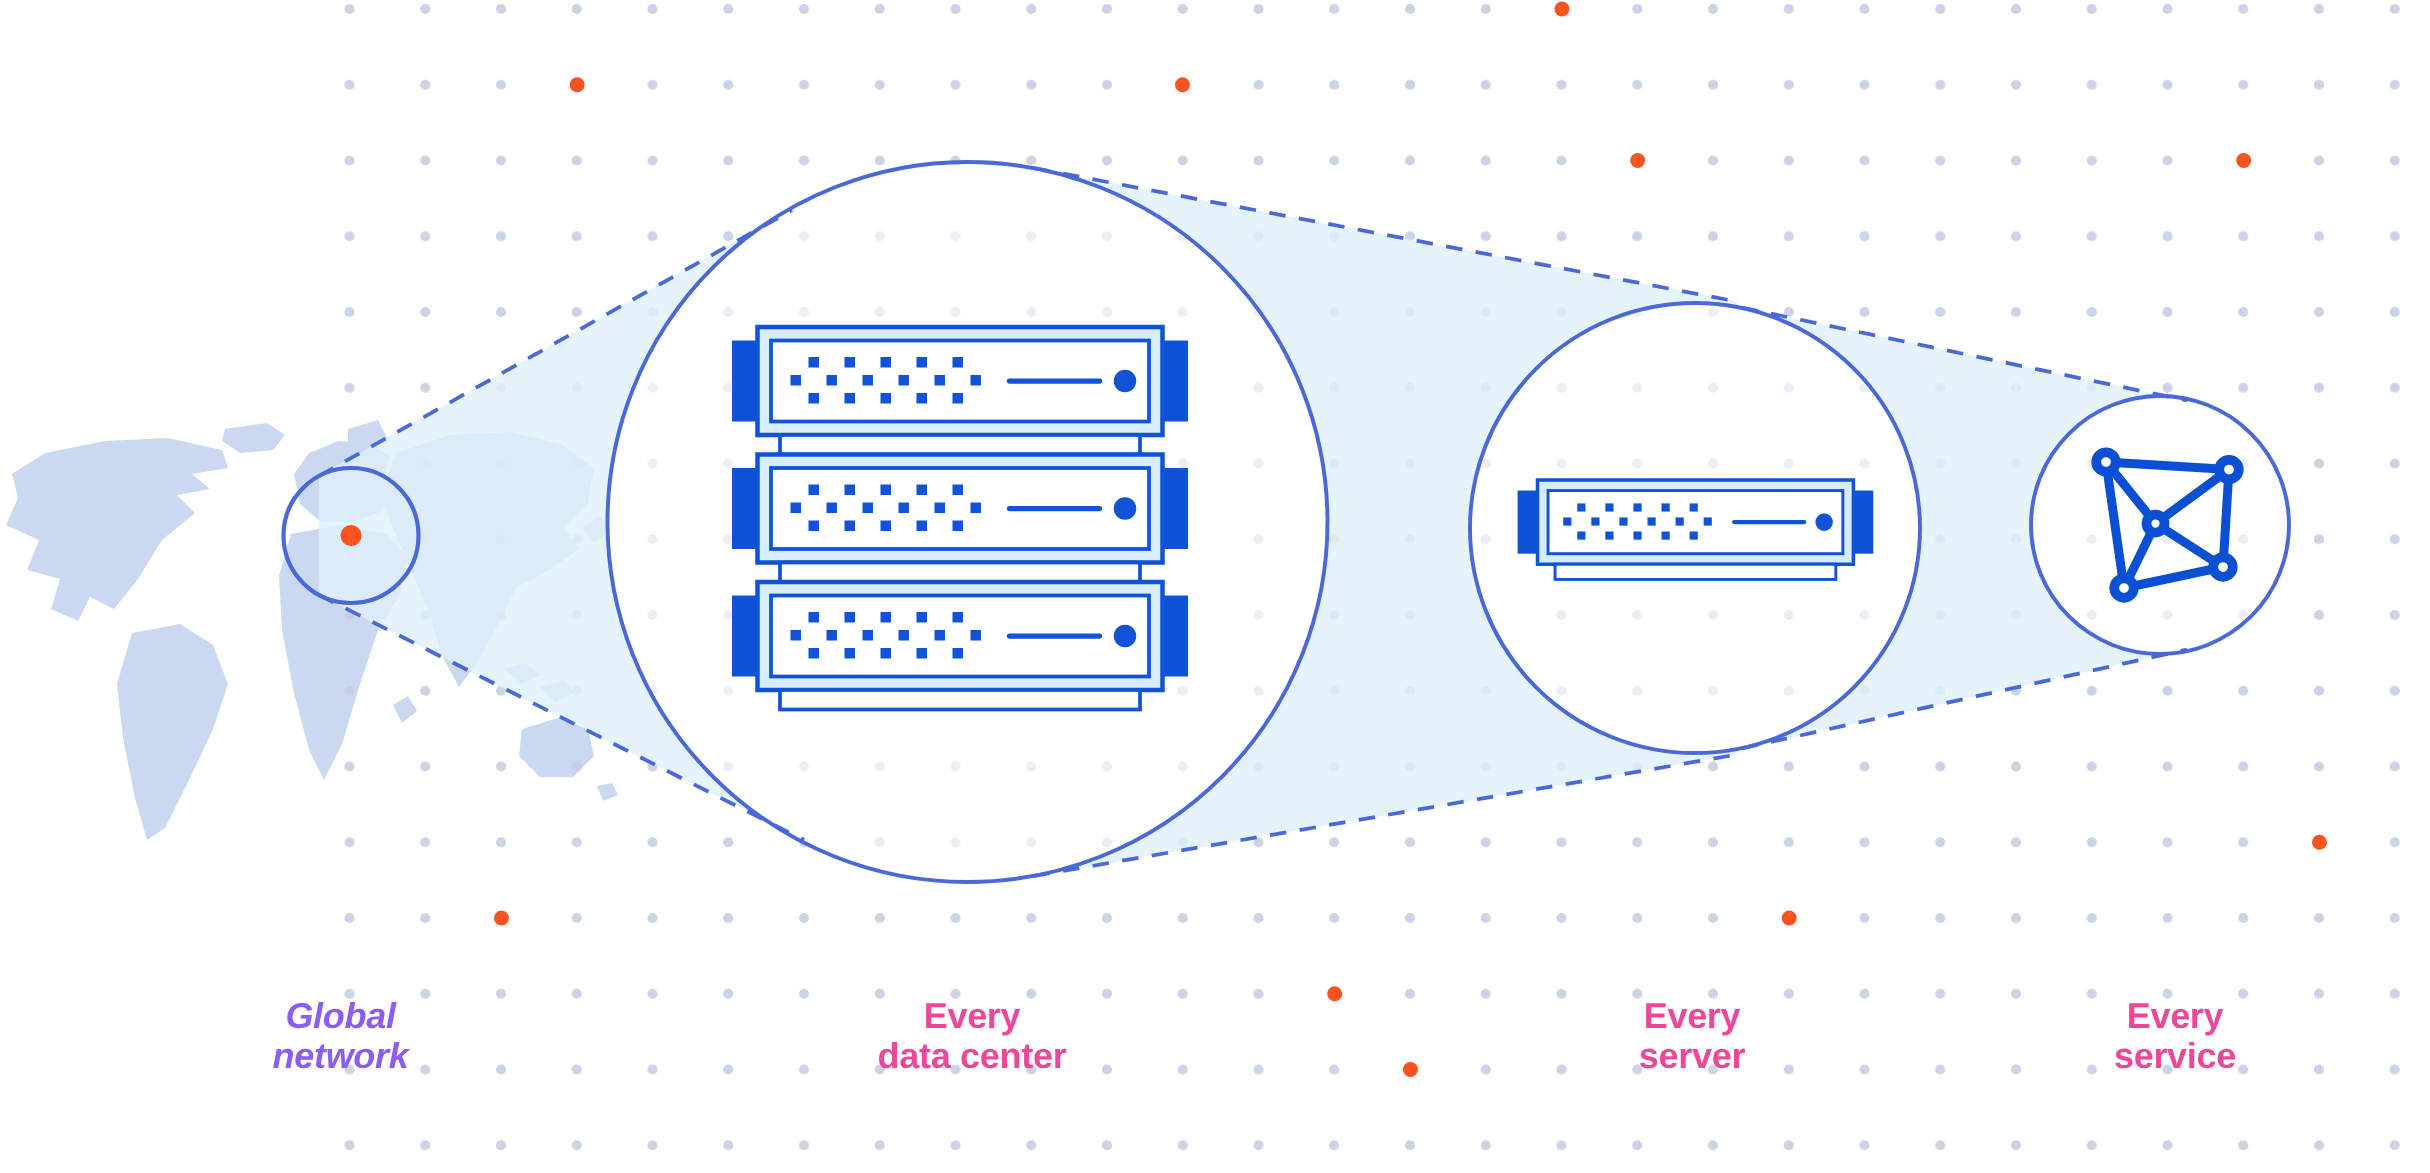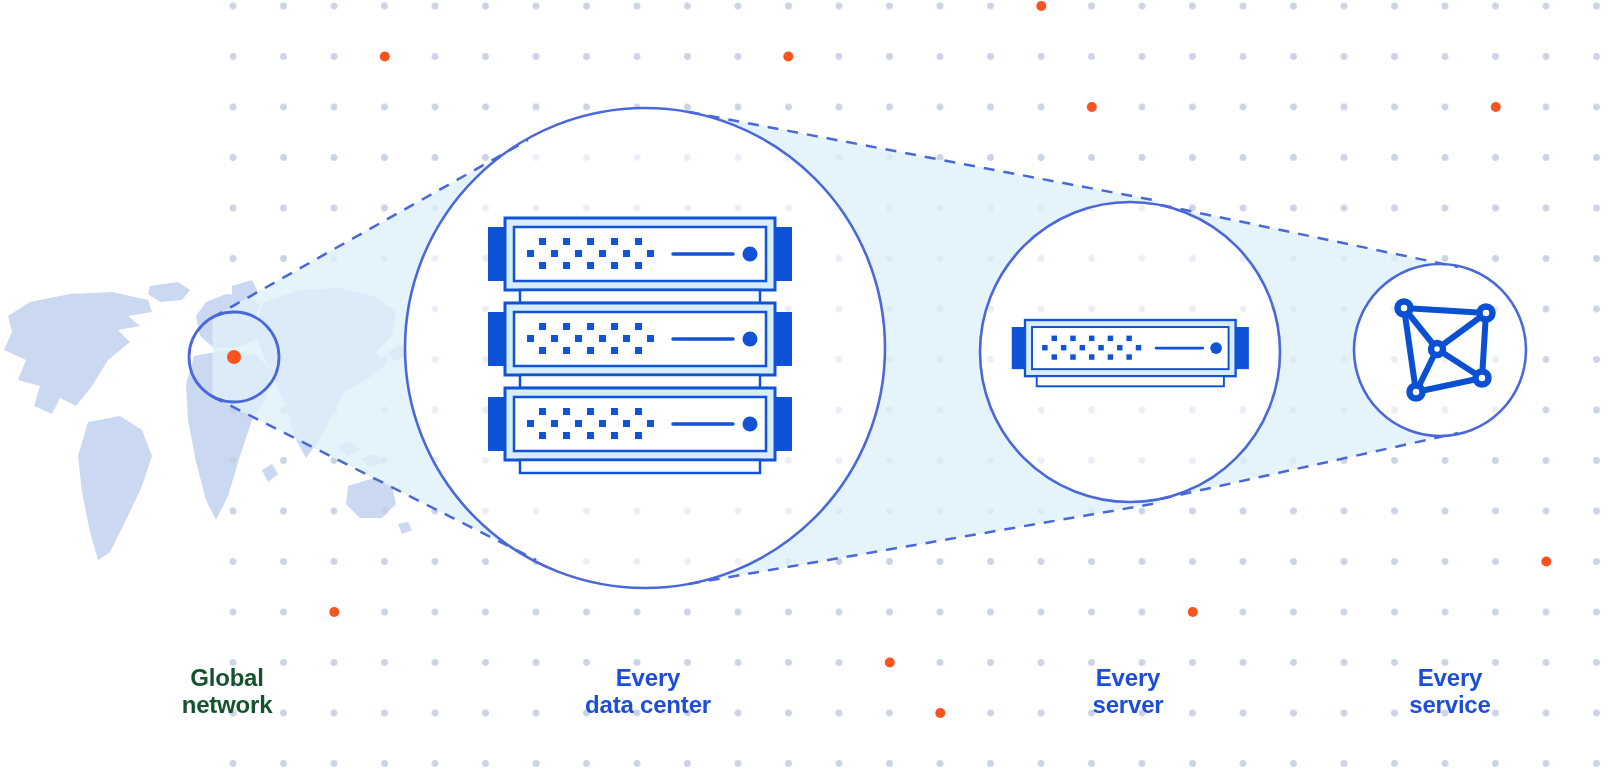--- a/index.html
+++ b/index.html
@@ -3,23 +3,23 @@
 <meta charset="utf-8">
 <style>
   html,body{margin:0;padding:0;background:#ffffff;}
   #canvas{
     position:relative;width:1620px;height:782px;background:#ffffff;overflow:hidden;
     font-family:"Liberation Sans", sans-serif;
   }
   #canvas svg{position:absolute;left:0;top:0;}
   .stage-label{
     position:absolute;top:664px;text-align:center;white-space:pre-line;
-    font-size:24px;line-height:27px;font-weight:700;color:#1d4ed8;letter-spacing:-0.2px;
+    font-size:24px;line-height:27px;font-weight:700;color:#ec4899;letter-spacing:-0.2px;
   }
-  .stage-label--blue{color:#14532d;}
+  .stage-label--blue{color:#8b5cf6;font-style:italic;}
   .stage-label--1{left:165px;width:124px;}
   .stage-label--2{left:548px;width:200px;}
   .stage-label--3{left:1028px;width:200px;}
   .stage-label--4{left:1350px;width:200px;}
 </style>
 </head>
 <body>
 
 <div id="canvas">
 

